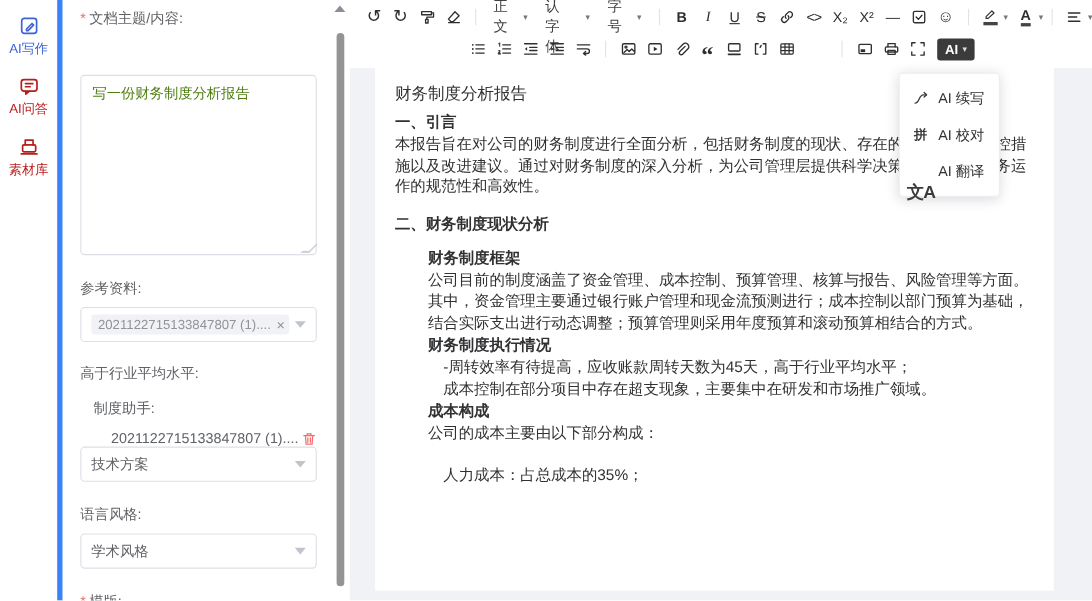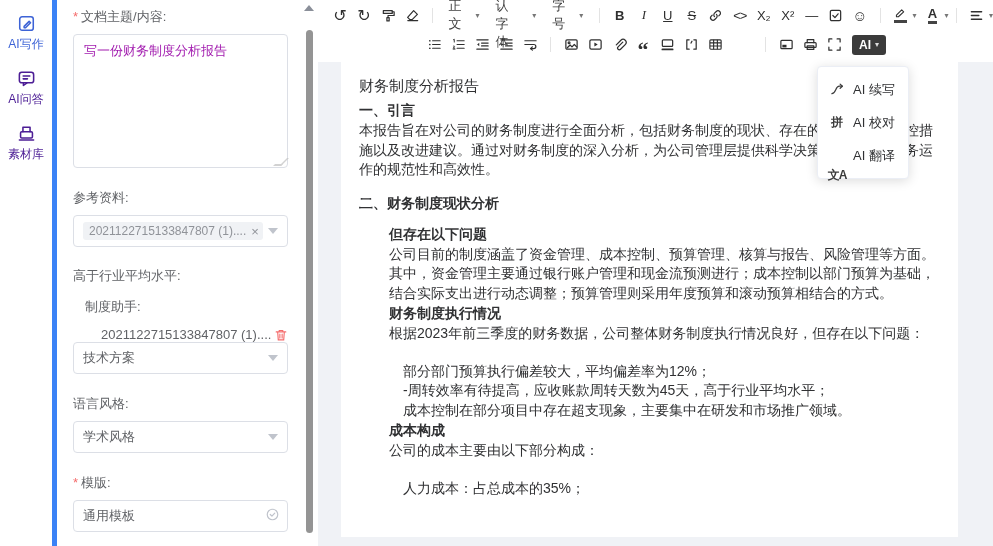--- a/index.html
+++ b/index.html
@@ -2,32 +2,32 @@
 <html><head>
 <meta charset="utf-8">
 <style>
   * { margin:0; padding:0; box-sizing:border-box; }
   html,body { width:993px; height:546px; overflow:hidden; }
   body { font-family:"Liberation Sans","DejaVu Sans",sans-serif; background:#fff; }
   #app { position:relative; width:993px; height:546px; background:#fff; }
 
   
   .rail { position:absolute; left:0; top:0; width:57px; height:100%; background:#fff; border-right:5px solid #3b82f6; }
-  .rail-item { display:flex; flex-direction:column; align-items:center; gap:3px; margin-top:16px; font-size:12px; color:#4c1d95; cursor:pointer; }
+  .rail-item { display:flex; flex-direction:column; align-items:center; gap:3px; margin-top:16px; font-size:12px; color:#b91c1c; cursor:pointer; }
   .rail-item:first-child { margin-top:14px; }
   .rail-item.active { color:#3d63d6; }
   .rail-item svg { display:block; }
 
   
   .panel { position:absolute; left:57px; top:0; width:244px; height:100%; background:#fff; padding:6px 13px 0 16px; font-size:13px; color:#606266; }
   .lbl { margin:15px 0 8px; }
   .lbl.first { margin-top:2px; }
   .req { color:#f56c6c; margin-right:3px; }
   .ta-wrap { position:relative; }
-  .ta-wrap textarea { width:100%; height:134px; border:1px solid #dcdfe6; border-radius:4px; padding:7px 10px; font:13px/1.45 "Liberation Sans","DejaVu Sans",sans-serif; color:#a21caf; resize:none; outline:none; }
+  .ta-wrap textarea { width:100%; height:164px; border:1px solid #dcdfe6; border-radius:4px; padding:7px 10px; font:13px/1.45 "Liberation Sans","DejaVu Sans",sans-serif; color:#4d7c0f; resize:none; outline:none;margin-top:34px; }
   .resize-grip { position:absolute; right:3px; bottom:5px; width:8px; height:8px; border-right:2px solid #c8c8c8; border-bottom:2px solid #c8c8c8; transform:skew(-45deg) rotate(0deg); opacity:.8; }
   .sel { position:relative; height:32px; border:1px solid #dcdfe6; border-radius:4px; background:#fff; display:flex; align-items:center; padding:0 26px 0 9px; color:#606266; cursor:pointer; }
   .sel .caret { position:absolute; right:9px; top:50%; transform:translateY(-50%); width:0; height:0; border-left:5px solid transparent; border-right:5px solid transparent; border-top:6px solid #c0c4cc; }
   .sel .ok-ic { position:absolute; right:7px; top:50%; transform:translateY(-50%); }
   .tag { display:flex; align-items:center; gap:5px; background:#f0f2f5; color:#909399; font-size:12px; padding:2px 6px; border-radius:3px; max-width:180px; white-space:nowrap; }
   .tag .x { color:#909399; font-size:13px; cursor:pointer; line-height:1; }
   .assistant { margin-top:13px; padding-left:12px; }
   .file-row { display:flex; align-items:center; margin-top:11px; padding-left:28px; }
   .file-name { flex:1; color:#606266; white-space:nowrap; overflow:hidden; }
   .trash { color:#f56c6c; cursor:pointer; display:flex; }
@@ -344,25 +344,23 @@
           <span class="dd-caret">▾</span>
       </span>
     </div>
 
     <div class="content">
       <div class="page doc">
         <div class="t">财务制度分析报告</div>
         <div class="h">一、引言</div>
         <div class="p">本报告旨在对公司的财务制度进行全面分析，包括财务制度的现状、存在的问题、风险管控措施以及改进建议。通过对财务制度的深入分析，为公司管理层提供科学决策依据，确保财务运作的规范性和高效性。</div>
         <div class="h h2">二、财务制度现状分析</div>
-        <div class="sub">但存在以下问题</div>
+        <div class="sub">财务制度框架</div>
         <div class="pind">公司目前的制度涵盖了资金管理、成本控制、预算管理、核算与报告、风险管理等方面。其中，资金管理主要通过银行账户管理和现金流预测进行；成本控制以部门预算为基础，结合实际支出进行动态调整；预算管理则采用年度预算和滚动预算相结合的方式。</div>
         <div class="sub">财务制度执行情况</div>
-        <div class="pind">根据2023年前三季度的财务数据，公司整体财务制度执行情况良好，但存在以下问题：</div>
-        <div class="li mt">部分部门预算执行偏差较大，平均偏差率为12%；</div>
         <div class="li">-周转效率有待提高，应收账款周转天数为45天，高于行业平均水平；</div>
         <div class="li">成本控制在部分项目中存在超支现象，主要集中在研发和市场推广领域。</div>
         <div class="sub">成本构成</div>
         <div class="pind">公司的成本主要由以下部分构成：</div>
         <div class="li mt">人力成本：占总成本的35%；</div>
       </div>
     </div>
 
     <div class="ai-menu">
       <div class="ai-menu-item">
@@ -372,19 +370,19 @@
               <path d="M10.8 2.3L13.2 4.5l-2.4 2.2"></path>
             </svg>
         </span>
         <span>AI 续写</span>
       </div>
       <div class="ai-menu-item">
         <span class="ai-ic">拼</span>
         <span>AI 校对</span>
       </div>
       <div class="ai-menu-item">
-        <span class="ai-ic" style="font-size:12px; letter-spacing:-1px;margin-top:40px;">文A</span>
+        <span class="ai-ic" style="font-size:16px; letter-spacing:-1px;margin-top:40px;">文A</span>
         <span>AI 翻译</span>
       </div>
     </div>
 
   </div>
 </div>
 
 </body></html>

